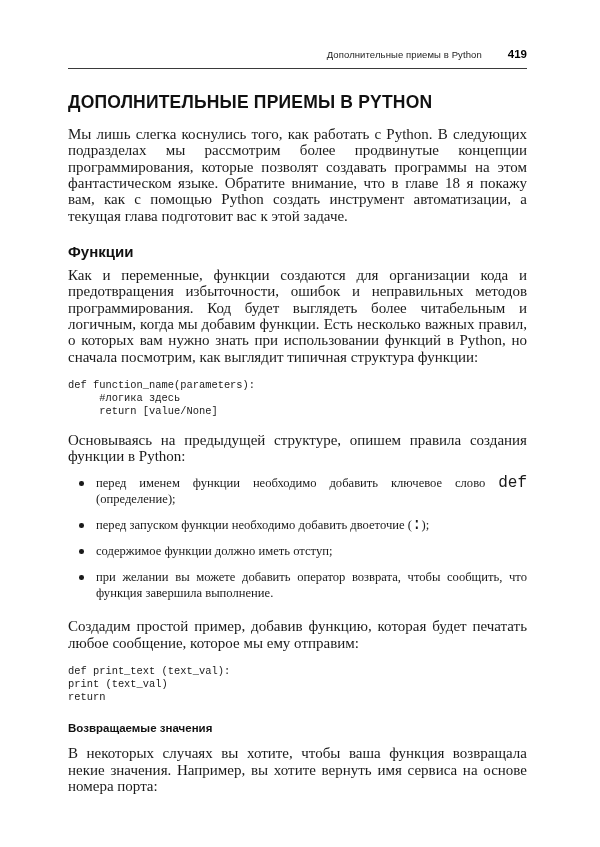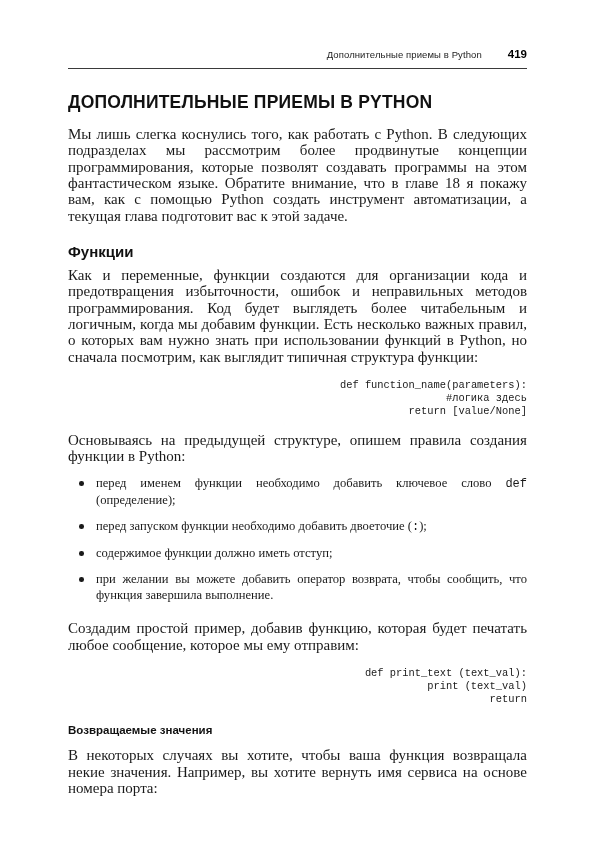--- a/index.html
+++ b/index.html
@@ -108,26 +108,25 @@
   
   pre.code {
     font-family: "Liberation Mono", monospace;
     font-size: 10.4px;
     line-height: 13.2px;
     margin: 14px 0 13px 0;
     padding: 0;
     color: #1a1a1a;
     white-space: pre;
     tab-size: 4;
-    text-align: right;
   }
 
   code.inline {
     font-family: "Liberation Mono", monospace;
-    font-size: 12px;
+    font-size: 16px;
     color: #1a1a1a;
     margin-top: 15px;
   }
 
   
   ul.bullets {
     list-style: none;
     margin: 11px 0 11px 0;
     padding: 0;
   }

